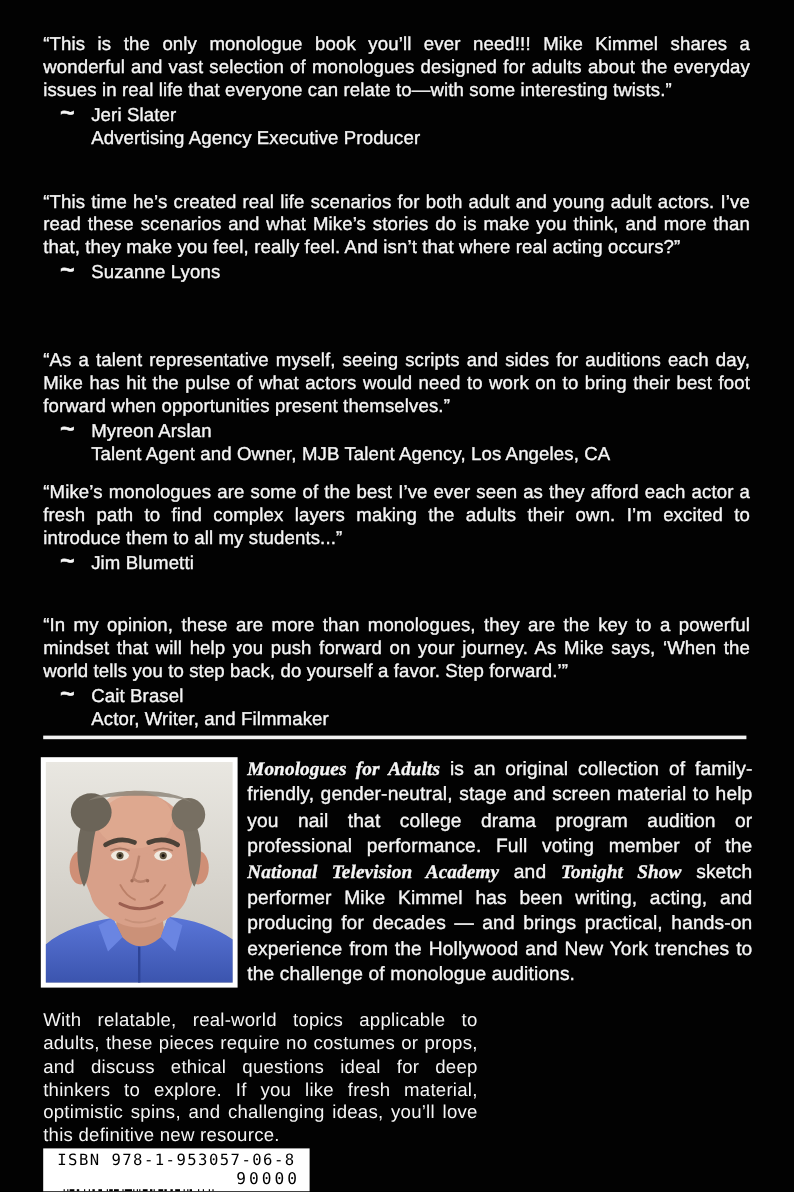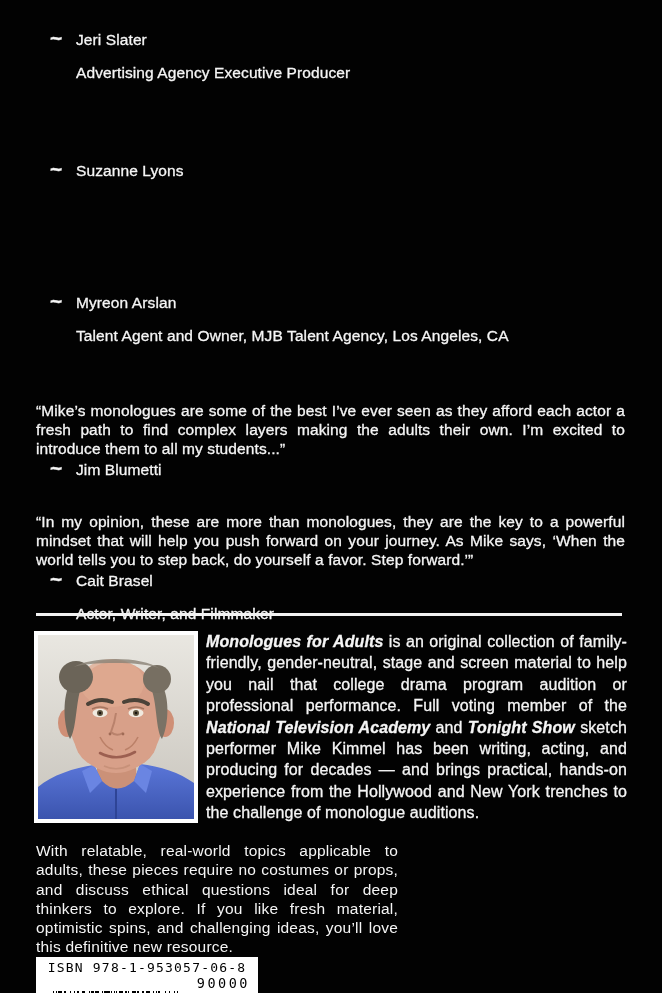--- a/index.html
+++ b/index.html
@@ -18,37 +18,37 @@
     font-size:15.5px; line-height:19px;
     letter-spacing:0.1px;
     -webkit-text-stroke:0.3px #f5f5f5;
   }
   .quote p { text-align:justify; }
   .attr-line { margin-top:0; padding-left:14px; display:flex; align-items:baseline; }
   .tilde {
     display:inline-block; width:26px;
     font-size:21px; font-weight:bold; line-height:19px;
   }
-  .attr-role { padding-left:40px;margin-top:14px; }
+  .attr-role { padding-left:40px; }
   #q1 { top:28px; } #q2 { top:159px; } #q3 { top:291px; } #q4 { top:401px; } #q5 { top:512px; }
   
   .divider {
     position:absolute; left:36px; top:613px;
     width:586px; height:3px; background:#f2f2f2;
   }
   
   .bio-section { position:absolute; left:34px; top:631px; right:35px; display:flex; gap:8px; }
   .photo-frame { background:#fff; padding:4px; width:164px; height:192px; flex:0 0 auto; }
   .photo-frame svg { display:block; }
   .bio-text {
     flex:1; font-size:16px; line-height:21.4px;
     text-align:justify; letter-spacing:0.1px;
     -webkit-text-stroke:0.3px #f5f5f5;
   }
-  .bio-text .bi { font-weight:bold; font-style:italic; }
+  .bio-text .bi { font-weight:bold; font-style:italic;font-family:Liberation Serif, serif; }
   
   .bottom-section { position:absolute; left:36px; top:841px; right:29px; display:flex; justify-content:space-between; align-items:flex-start;flex-direction:column; }
   .closing {
     width:362px; font-size:15.5px; line-height:19.3px;
     text-align:justify; letter-spacing:0.2px;
   }
   
   .barcode-box {
     position:relative; width:222px; height:127px;
     background:#fff; color:#000; flex:0 0 auto;
@@ -69,35 +69,38 @@
   .d-left  { left:3px;  width:12px; letter-spacing:0; }
   .d-g1    { left:21px; width:55px; }
   .d-g2    { left:83px; width:55px; }
 </style>
 </head>
 <body>
 
 <div class="page">
 
   <div class="quote" id="q1">
+    <p>“This is the only monologue book you’ll ever need!!! Mike Kimmel shares a wonderful and vast selection of monologues designed for adults about the everyday issues in real life that everyone can relate to—with some interesting twists.”</p>
     <div class="attr-line">
         <span class="tilde">~</span>
         <span>Jeri Slater</span>
       </div>
     <div class="attr-role">Advertising Agency Executive Producer</div>
   </div>
 
   <div class="quote" id="q2">
+    <p>“This time he’s created real life scenarios for both adult and young adult actors. I’ve read these scenarios and what Mike’s stories do is make you think, and more than that, they make you feel, really feel. And isn’t that where real acting occurs?”</p>
     <div class="attr-line">
         <span class="tilde">~</span>
         <span>Suzanne Lyons</span>
       </div>
   </div>
 
   <div class="quote" id="q3">
+    <p>“As a talent representative myself, seeing scripts and sides for auditions each day, Mike has hit the pulse of what actors would need to work on to bring their best foot forward when opportunities present themselves.”</p>
     <div class="attr-line">
         <span class="tilde">~</span>
         <span>Myreon Arslan</span>
       </div>
     <div class="attr-role">Talent Agent and Owner, MJB Talent Agency, Los Angeles, CA</div>
   </div>
 
   <div class="quote" id="q4">
     <p>“Mike’s monologues are some of the best I’ve ever seen as they afford each actor a fresh path to find complex layers making the adults their own. I’m excited to introduce them to all my students...”</p>
     <div class="attr-line">

